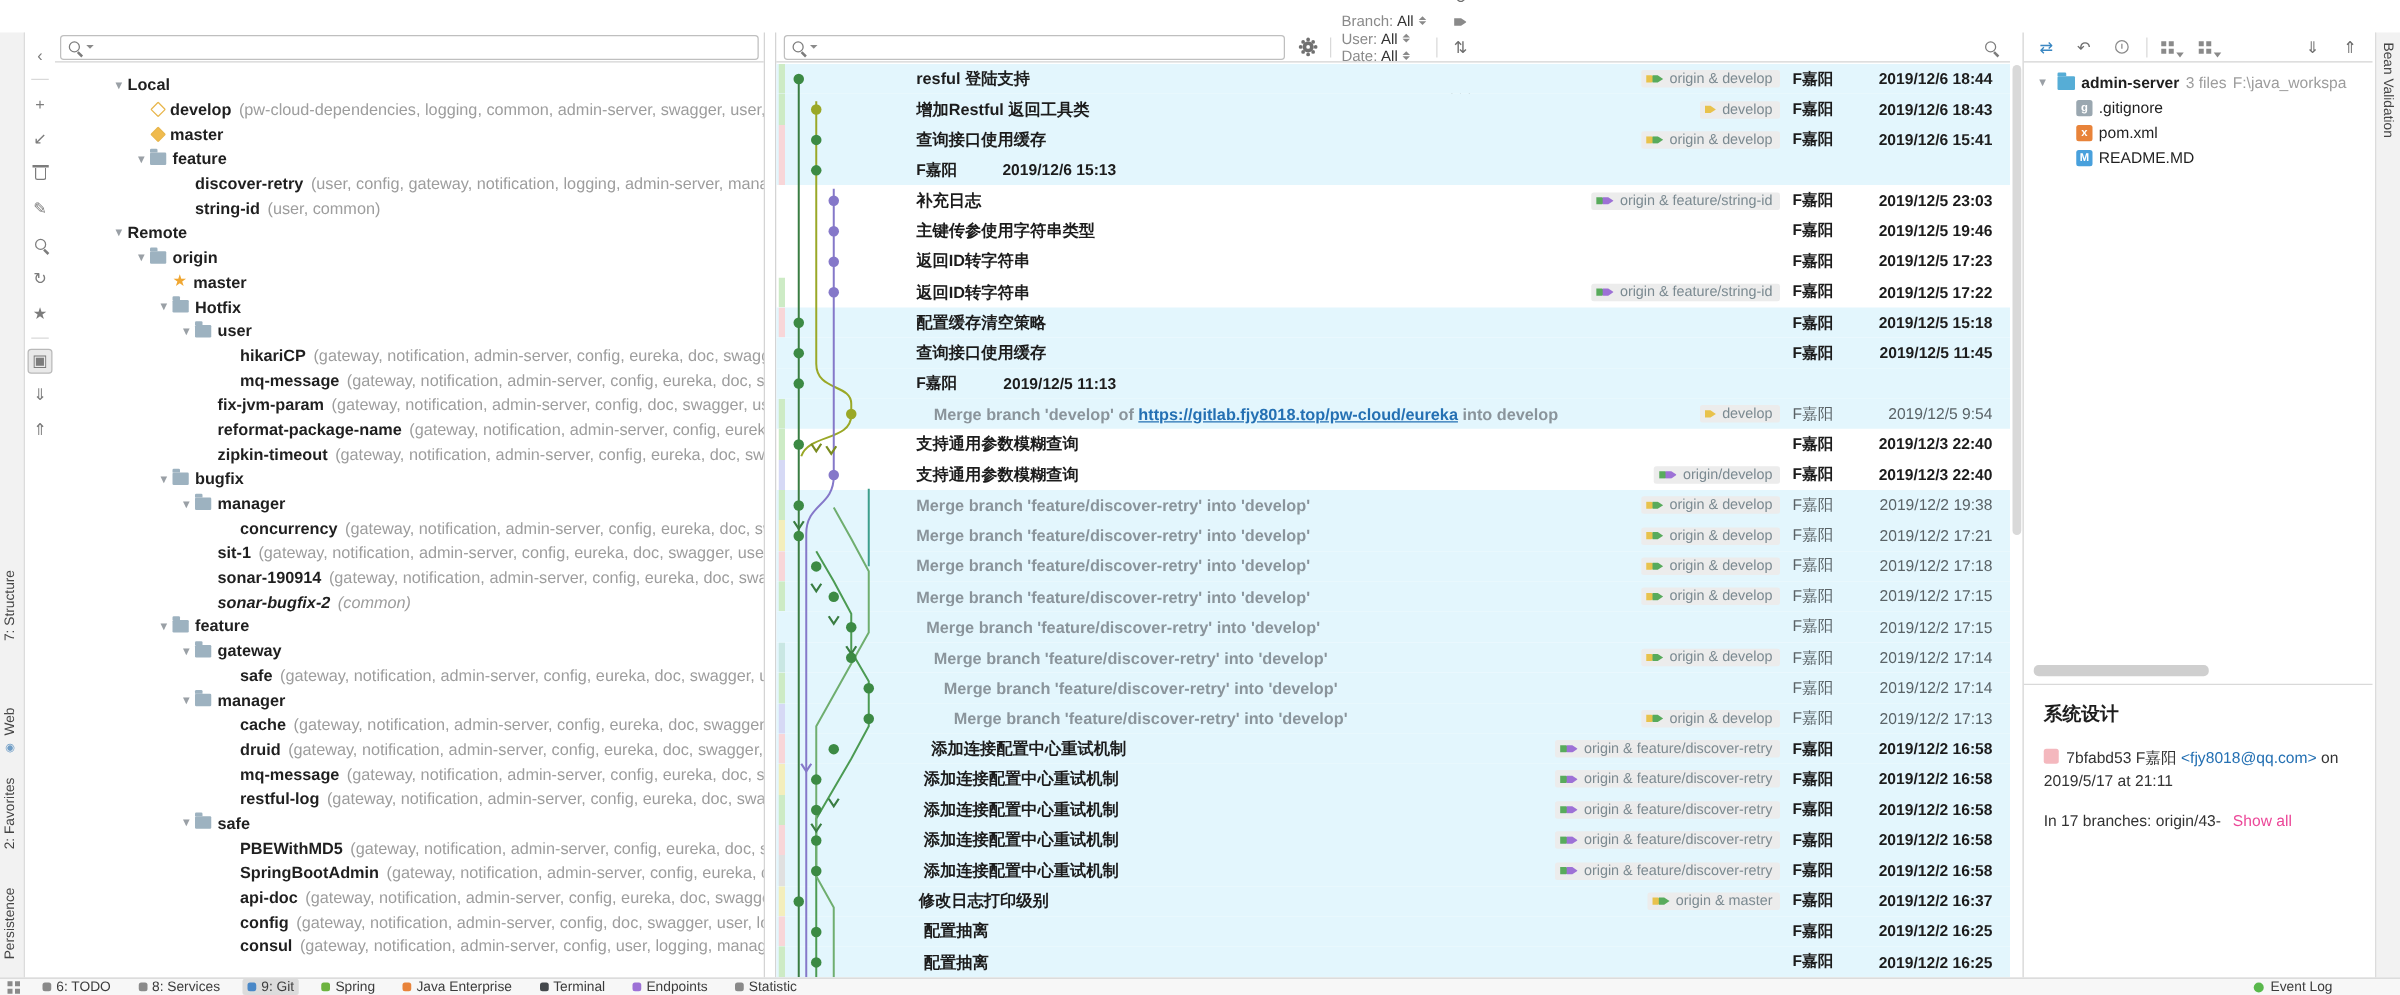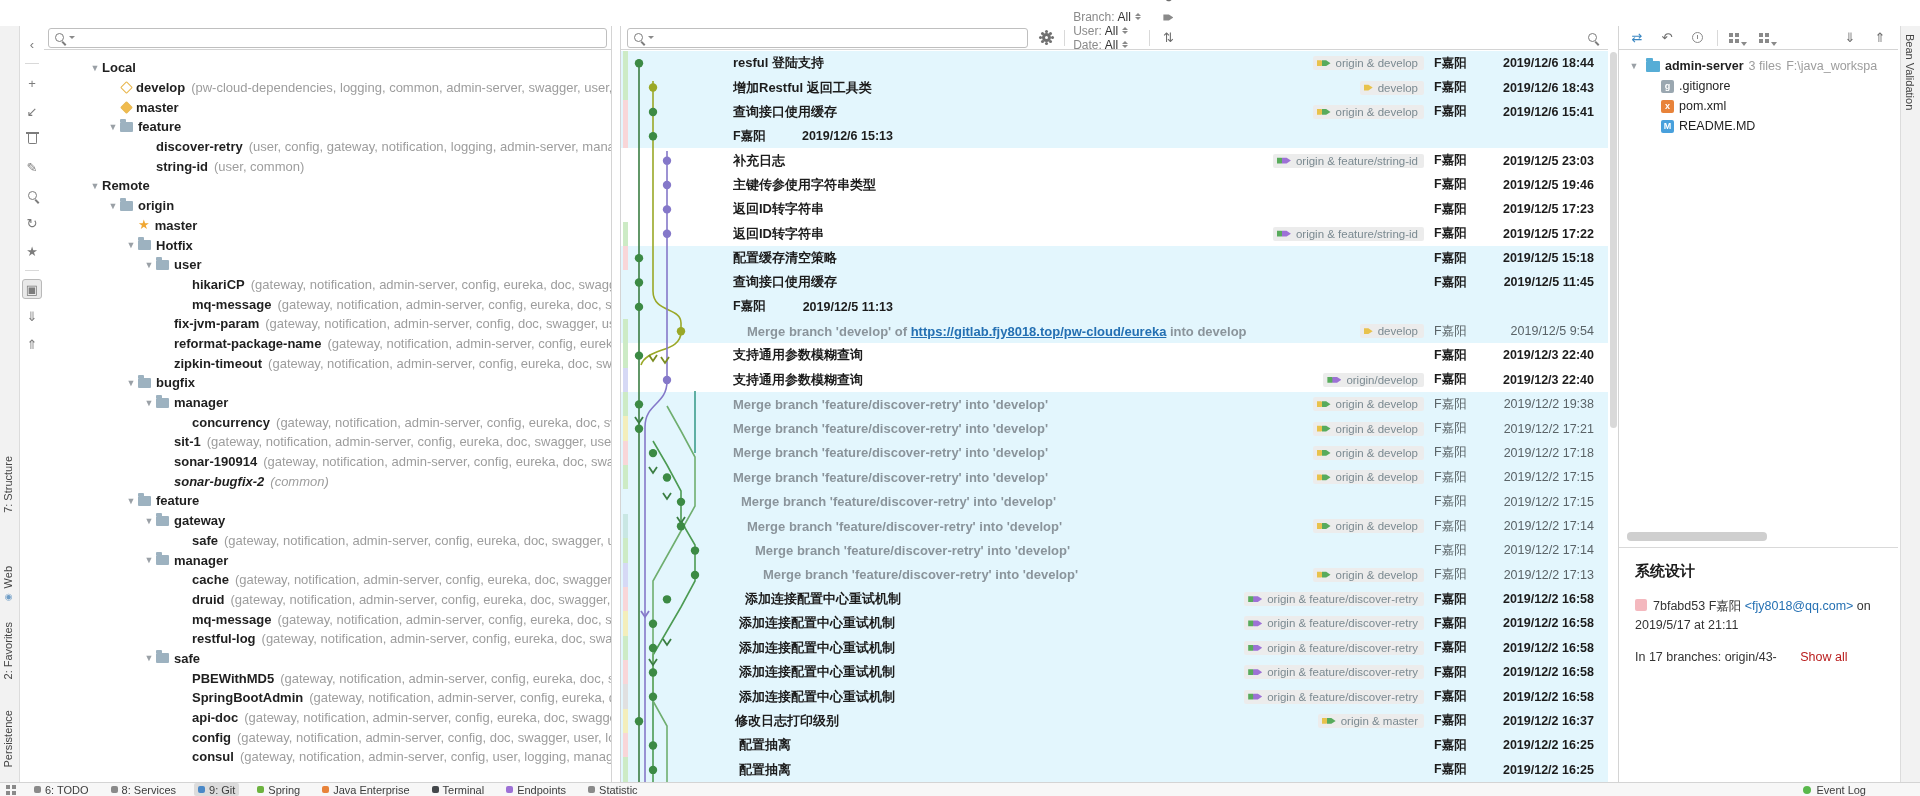--- a/index.html
+++ b/index.html
@@ -115,21 +115,21 @@
   .ic-folder-blue { width:14px; height:11px; background:#56add6; border-radius:1px; position:relative; display:inline-block; flex:none; }
   .ic-folder-blue::before { content:""; position:absolute; top:-3px; left:0; width:7px; height:3px; background:#56add6; border-radius:1px 1px 0 0; }
   .hscroll { position:absolute; left:8px; top:506px; width:140px; height:9px; background:#cfcfcf; border-radius:4px; }
   .detail-sep { position:absolute; left:0; right:0; top:521px; height:1px; background:#d9d9d9; }
   .commit-details { position:absolute; left:0; right:0; top:522px; bottom:0; padding:14px 14px 0 16px; overflow:hidden; }
   .cd-title { font-size:15px; font-weight:bold; color:#1c1c1c; margin-bottom:16px; }
   .cd-author { font-size:12.5px; color:#333; line-height:1.55; }
   .cd-avatar { display:inline-block; width:12px; height:12px; background:#f4b8be; border-radius:2px; margin-right:6px; vertical-align:-1px; }
   .cd-link { color:#2470b3; cursor:pointer; }
   .cd-branches { margin-top:14px; font-size:12.5px; color:#333; }
-  .cd-showall { color:#b91c1c; cursor:pointer; margin-left:20px; }
+  .cd-showall { color:#ec4899; cursor:pointer; margin-left:6px; }
 
   
   .statusbar { position:absolute; left:0; right:0; bottom:0; height:14px; background:#f7f7f7; border-top:1px solid #d4d4d4; display:flex; align-items:center; font-size:11px; color:#3c3c3c; padding:0 6px; gap:14px; }
   .sb-item { display:flex; align-items:center; gap:4px; padding:0 4px; height:13px; cursor:default; }
   .sb-item.active { background:#dcdcdc; border-radius:2px; }
   .sb-dot { width:7px; height:7px; border-radius:2px; display:inline-block; }
   .sb-right { margin-left:auto; display:flex; align-items:center; gap:5px; margin-right:48px; }
   .sb-green { width:8px; height:8px; border-radius:50%; background:#59b84c; display:inline-block; }
 </style>
 </head>

